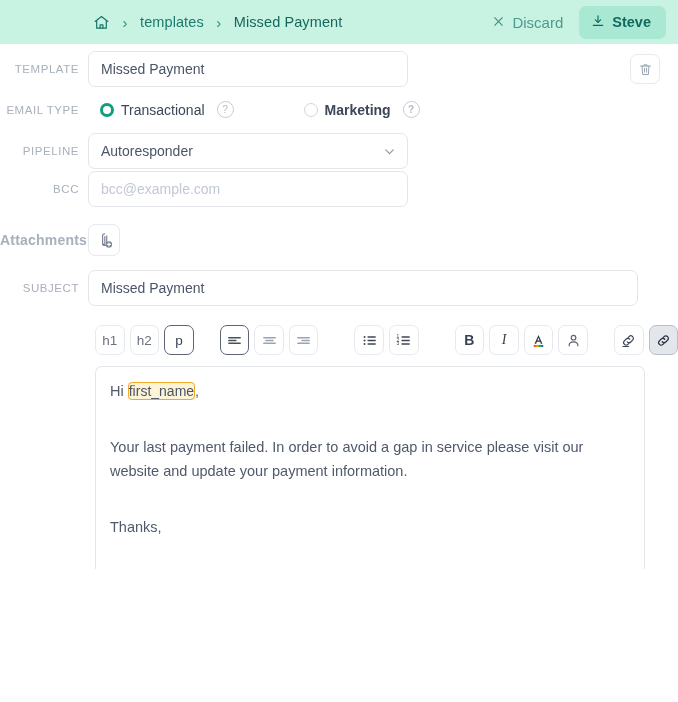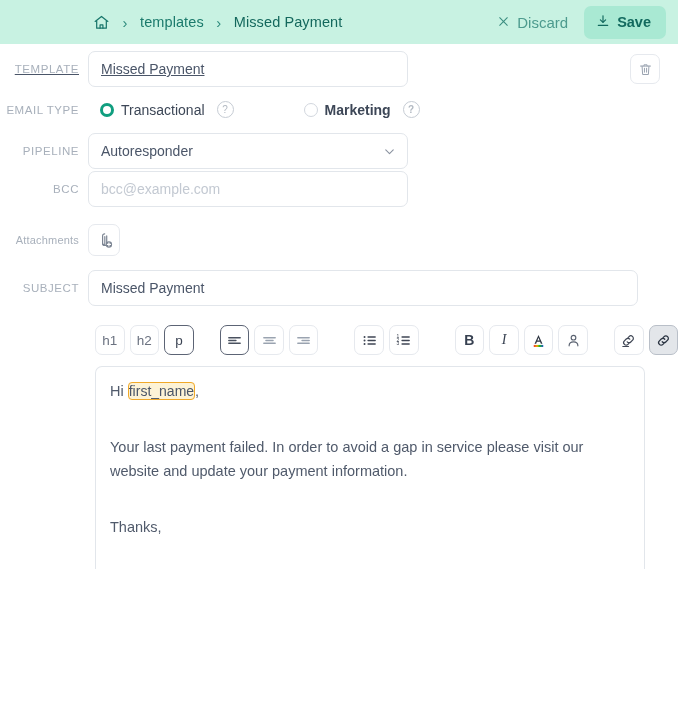--- a/index.html
+++ b/index.html
@@ -109,22 +109,23 @@
     text-align: right;
     padding-right: 9px;
     font-size: 11.5px;
     letter-spacing: .55px;
     color: #a8b0bb;
     box-sizing: border-box;
     flex: none;
     white-space: nowrap;
   }
   .lbl.mixed {
-    font-size: 11px;
+    font-size: 14px;
     letter-spacing: .2px;
+    font-weight: bold;
   }
 
   .field {
     border: 1px solid #e2e6eb;
     border-radius: 7px;
     height: 36px;
     box-sizing: border-box;
     display: flex;
     align-items: center;
     padding: 0 12px;
@@ -326,28 +327,28 @@
       <span>Discard</span>
     </button>
     <button class="save-btn">
       <span>
         <svg width="14" height="14" viewBox="0 0 24 24" fill="none" stroke="currentColor" stroke-width="2" stroke-linecap="round" stroke-linejoin="round">
           <path d="M12 3v11"></path>
             <path d="M7.5 10 12 14.5 16.5 10"></path>
             <path d="M4 19.5h16"></path>
         </svg>
       </span>
-      <span>Save</span>
+      <span>Steve</span>
     </button>
   </div>
 </div>
 
 <div class="form">
 
-  <div class="row" style="margin-top:7px;text-decoration:underline;">
+  <div class="row" style="margin-top:7px;">
     <div class="lbl">TEMPLATE</div>
     <div class="field w320">Missed Payment</div>
     <button class="trash-btn">
       <svg width="15" height="15" viewBox="0 0 24 24" fill="none" stroke="#9aa3b0" stroke-width="1.6" stroke-linecap="round" stroke-linejoin="round">
         <path d="M4 6.5h16"></path>
           <path d="M9.5 6.5V4.5h5v2"></path>
           <path d="M6.5 6.5 7.4 20h9.2l.9-13.5"></path>
           <path d="M10.3 10v6.3M13.7 10v6.3"></path>
       </svg>
     </button>

